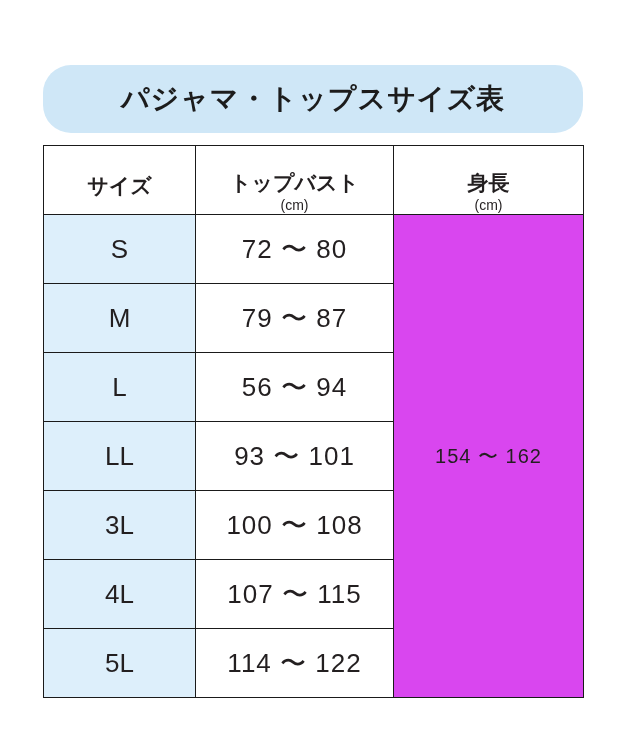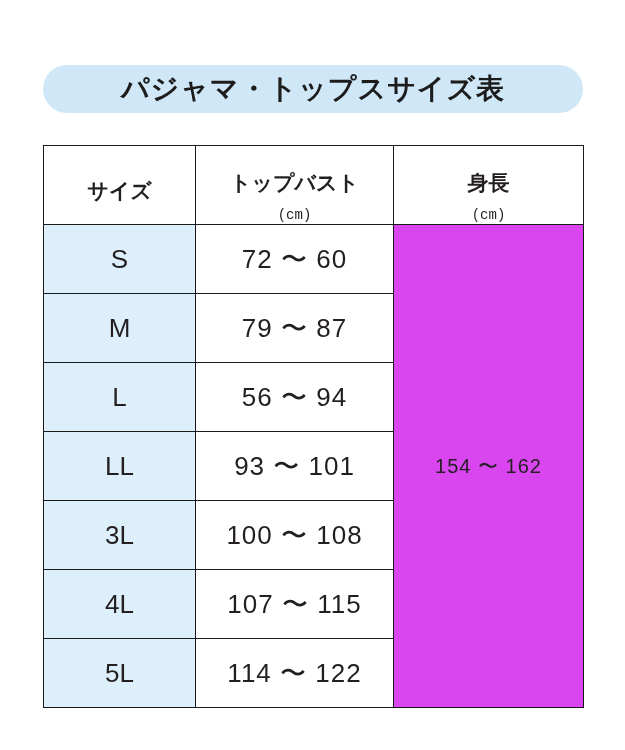--- a/index.html
+++ b/index.html
@@ -17,21 +17,21 @@
   .page {
     position: relative;
     width: 625px;
     height: 750px;
   }
   .title-banner {
     position: absolute;
     left: 43px;
     top: 65px;
     width: 540px;
-    height: 48px;
+    height: 68px;
     background: #cfe7f7;
     border-radius: 28px;
     display: flex;
     align-items: center;
     justify-content: center;
     font-family: Liberation Mono, monospace;
   }
   .title-text {
     font-size: 28px;
     font-weight: bold;
@@ -68,22 +68,21 @@
     font-size: 21px;
     font-weight: bold;
     line-height: 1.1;
     margin-top: 25px;
   }
   .hdr-unit {
     display: block;
     font-size: 14px;
     font-weight: normal;
     line-height: 1.3;
-    margin-top: 12px;
-    font-family: Liberation Mono, monospace;
+    margin-top: 2px;
   }
   .hdr-size .hdr-main {
     margin-top: 10px;
     text-align: center;
   }
   tbody td {
     height: 68px;
     font-size: 26px;
   }
   .cell-size {
@@ -126,21 +125,21 @@
         </th>
         <th>
           <span class="hdr-main">身長</span>
           <span class="hdr-unit">(cm)</span>
         </th>
       </tr>
     </thead>
     <tbody>
       <tr>
         <td class="cell-size">S</td>
-        <td class="cell-bust">72 〜 60</td>
+        <td class="cell-bust">72 〜 80</td>
         <td class="cell-height" rowspan="7">154 〜 162</td>
       </tr>
       <tr>
         <td class="cell-size">M</td>
         <td class="cell-bust">79 〜 87</td>
       </tr>
       <tr>
         <td class="cell-size">L</td>
         <td class="cell-bust">56 〜 94</td>
       </tr>

